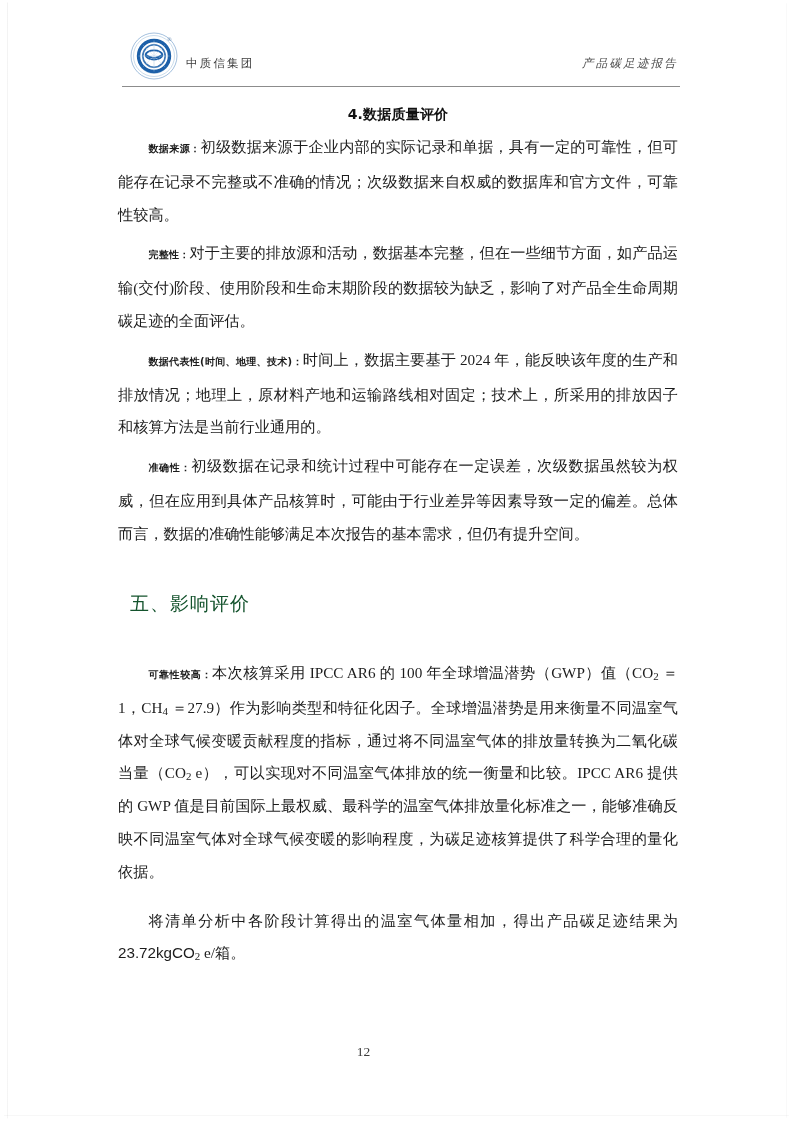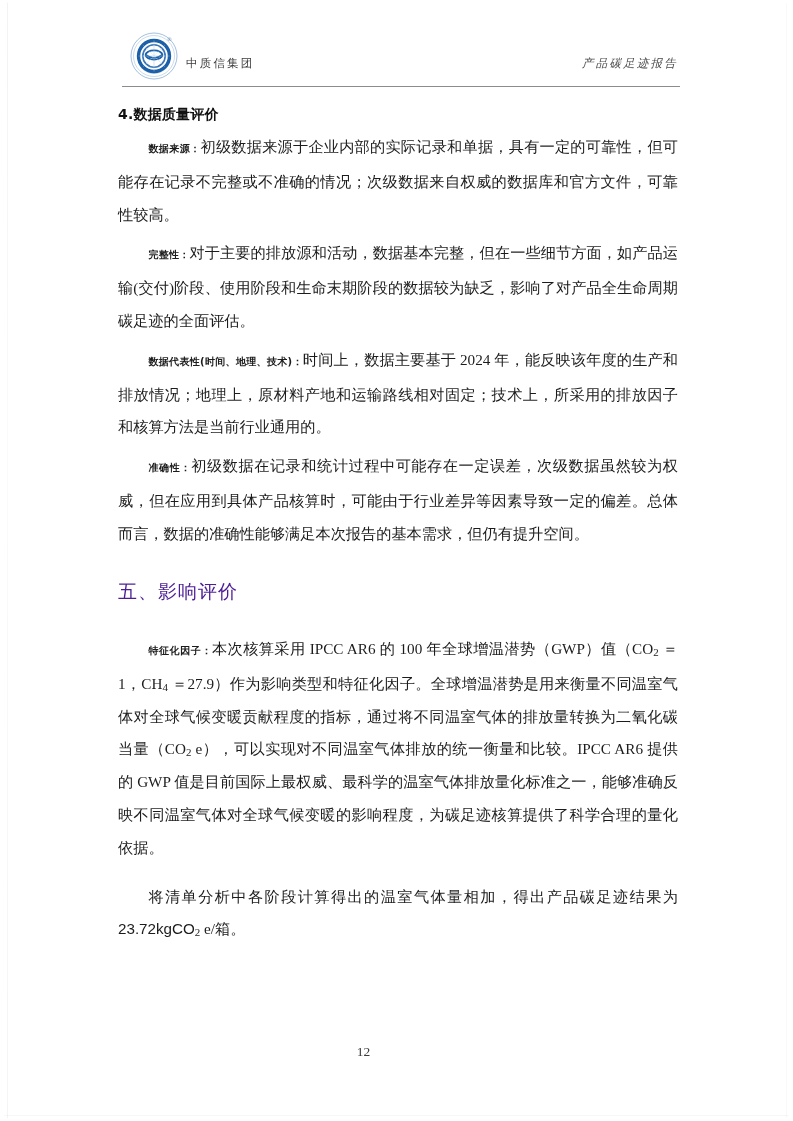--- a/index.html
+++ b/index.html
@@ -95,28 +95,29 @@
     width: 560px;
   }
   .h-sub {
     font-family: "DejaVu Sans", sans-serif;
     font-weight: bold;
     font-size: 14px;
     color: #111;
     letter-spacing: 0.2px;
     margin: 0 0 6px 0;
     line-height: 1.5;
+    text-align: center;
   }
   .h-section {
     font-family: "Liberation Serif", serif;
     font-weight: normal;
     font-size: 19px;
-    color: #4c1d95;
+    color: #14532d;
     letter-spacing: 1px;
-    margin: 0;
+    margin: 12px;
     line-height: 1.6;
   }
   p.body {
     margin: 0;
     font-size: 15.2px;
     line-height: 32.8px;
     text-align: justify;
     text-justify: inter-ideograph;
     text-indent: 2em;
     color: #1c1c1c;
@@ -202,21 +203,21 @@
 
     <p class="body"><span class="lead">准确性：</span><span>初级数据在记录和统计过程中可能存在一定误差，次级数据虽然较为权威，但在应用到具体产品核算时，可能由于行业差异等因素导致一定的偏差。总体而言，数据的准确性能够满足本次报告的基本需求，但仍有提升空间。</span></p>
 
     <div class="gap-lg"></div>
 
     <h2 class="h-section">五、影响评价</h2>
 
     <div class="gap-lg"></div>
 
 
-    <p class="body"><span class="lead">特征化因子：</span><span>本次核算采用 IPCC AR6 的 100 年全球增温潜势（GWP）值（CO</span><sub>2</sub><span> ＝1，CH</span><sub>4</sub><span> ＝27.9）作为影响类型和特征化因子。全球增温潜势是用来衡量不同温室气体对全球气候变暖贡献程度的指标，通过将不同温室气体的排放量转换为二氧化碳当量（CO</span><sub>2</sub><span> e），可以实现对不同温室气体排放的统一衡量和比较。IPCC AR6 提供的 GWP 值是目前国际上最权威、最科学的温室气体排放量化标准之一，能够准确反映不同温室气体对全球气候变暖的影响程度，为碳足迹核算提供了科学合理的量化依据。</span></p>
+    <p class="body"><span class="lead">可靠性较高：</span><span>本次核算采用 IPCC AR6 的 100 年全球增温潜势（GWP）值（CO</span><sub>2</sub><span> ＝1，CH</span><sub>4</sub><span> ＝27.9）作为影响类型和特征化因子。全球增温潜势是用来衡量不同温室气体对全球气候变暖贡献程度的指标，通过将不同温室气体的排放量转换为二氧化碳当量（CO</span><sub>2</sub><span> e），可以实现对不同温室气体排放的统一衡量和比较。IPCC AR6 提供的 GWP 值是目前国际上最权威、最科学的温室气体排放量化标准之一，能够准确反映不同温室气体对全球气候变暖的影响程度，为碳足迹核算提供了科学合理的量化依据。</span></p>
 
     <div class="gap-md"></div>
 
 
     <p class="body"><span>将清单分析中各阶段计算得出的温室气体量相加，得出产品碳足迹结果为</span><span class="lat">23.72kgCO</span><sub>2</sub><span> e/箱。</span></p>
 
   </div>
 
   <div id="footer">
     <span>12</span>

